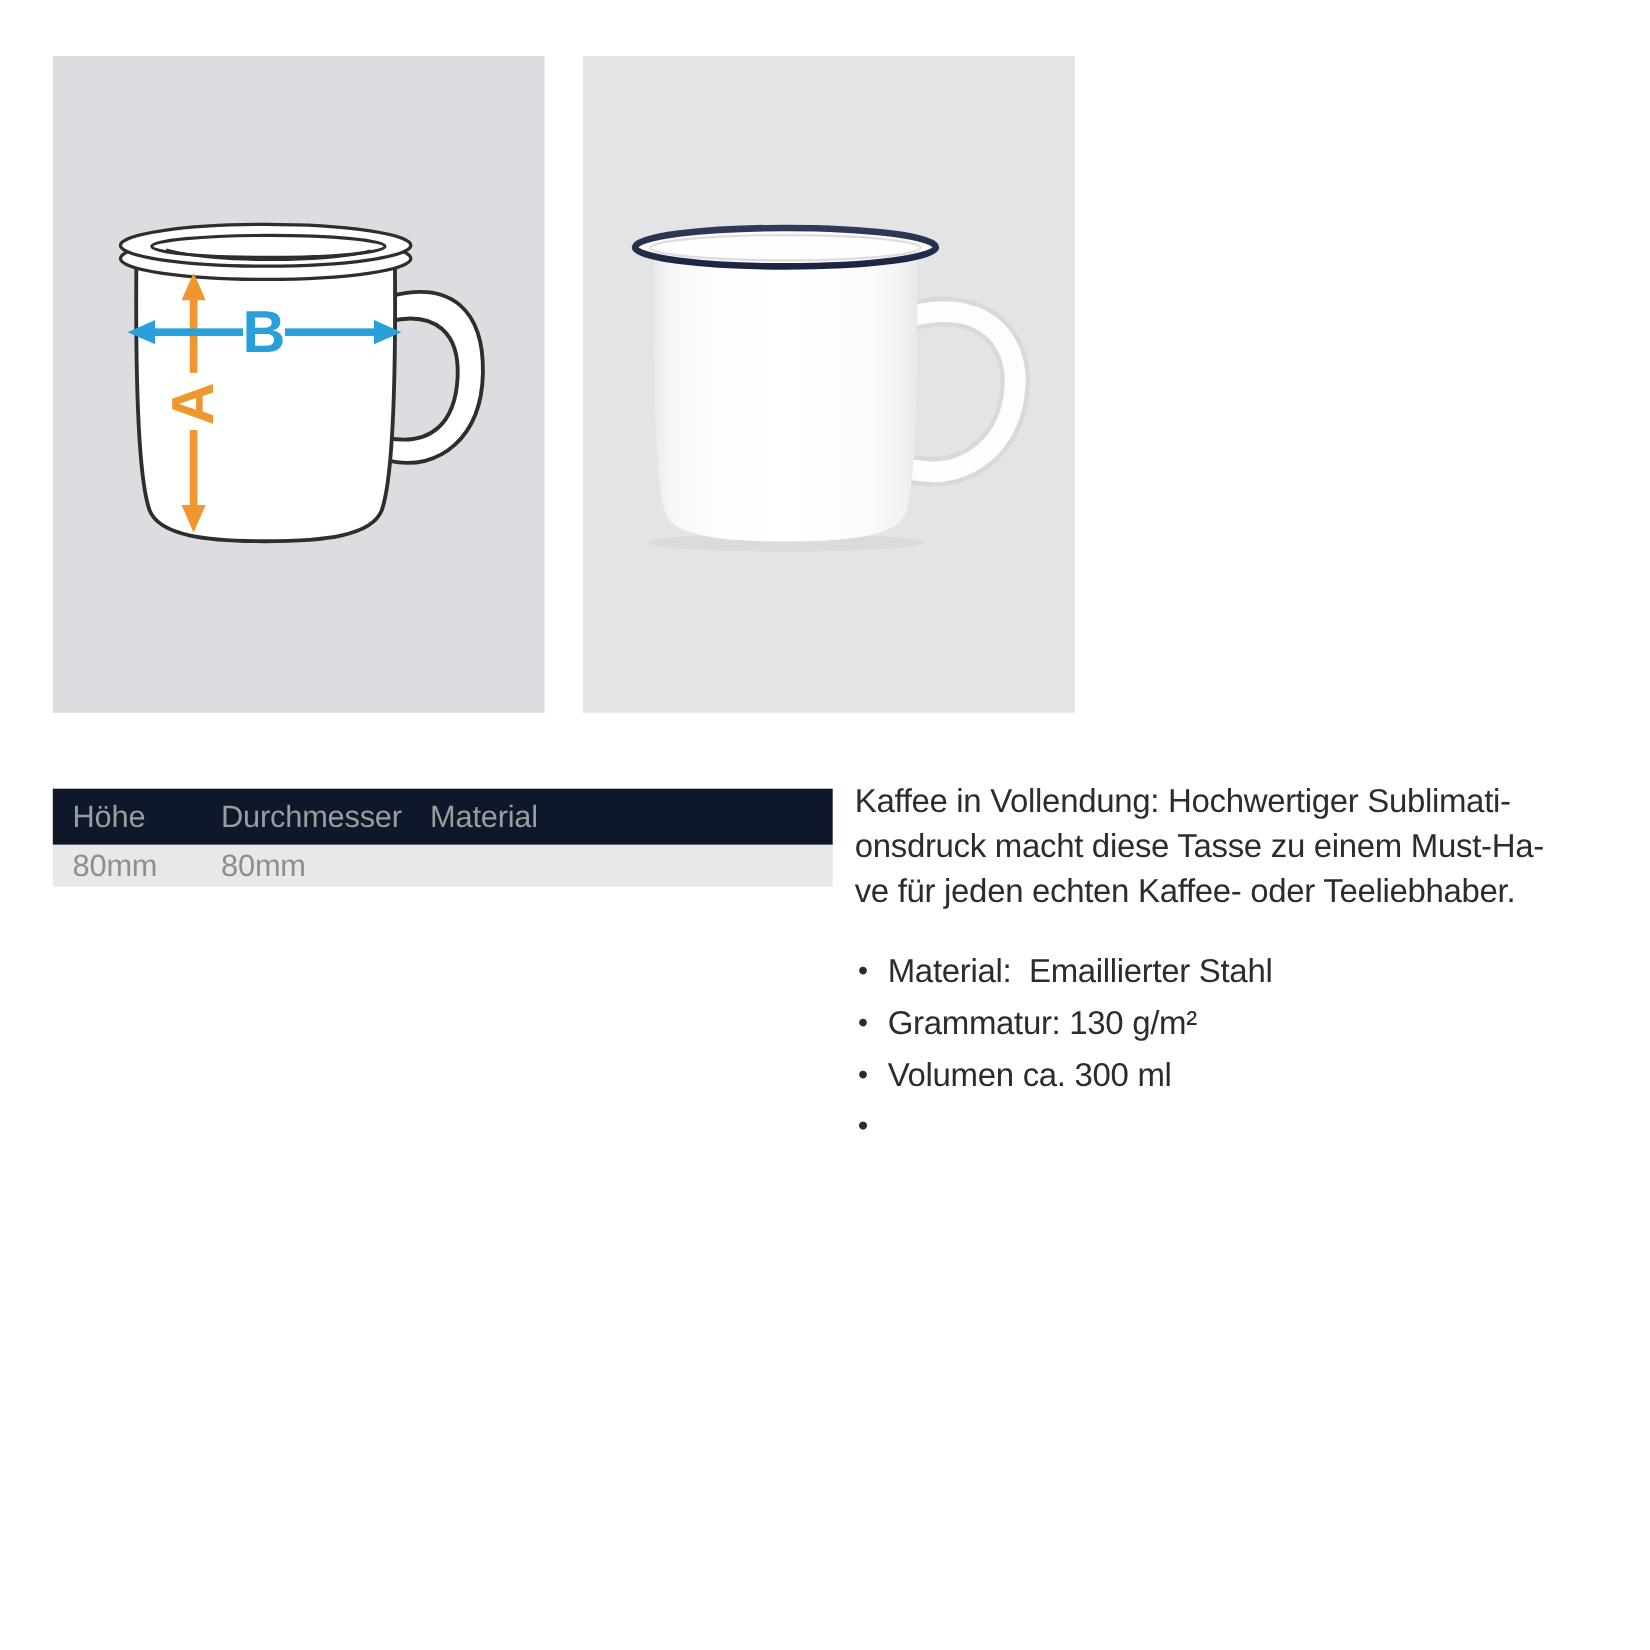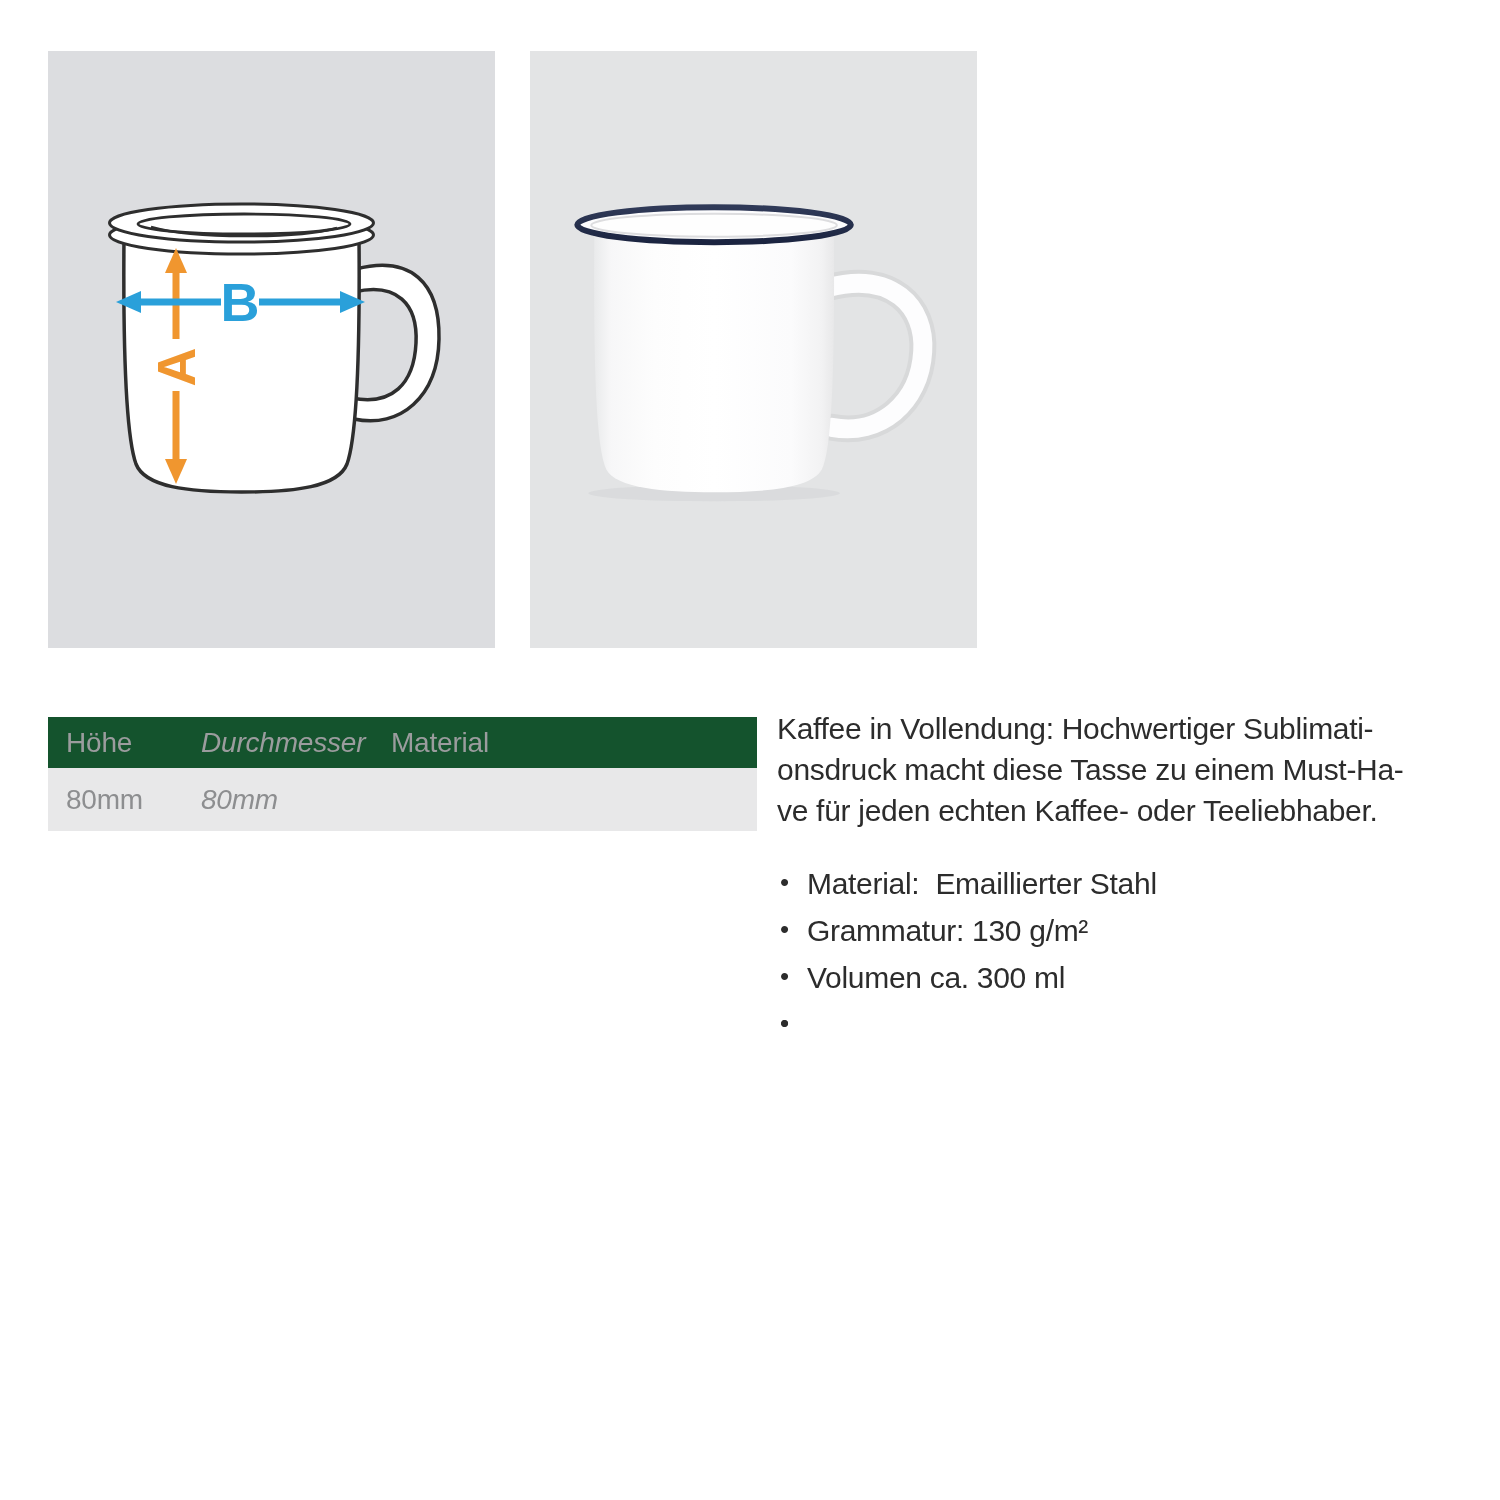--- a/index.html
+++ b/index.html
@@ -9,25 +9,25 @@
     overflow:hidden;
   }
   .panel{position:absolute;top:51px;width:447px;height:597px;}
   .panel-diagram{left:48px;background:#dcdde0;}
   .panel-photo{left:530px;background:#e3e4e5;}
   .panel svg{display:block;width:100%;height:100%;}
 
   
   .size-table{position:absolute;left:48px;top:717px;width:709px;font-size:28px;letter-spacing:-0.2px;}
   .size-row{display:flex;align-items:center;}
-  .size-row.header{height:51px;background:#14532d;color:#9b9c9e;}
-  .size-row.data{height:63px;background:#e8e8e9;color:#8d8e90;align-items:center;}
+  .size-row.header{height:51px;background:#0f172a;color:#9b9c9e;}
+  .size-row.data{height:38px;background:#e8e8e9;color:#8d8e90;align-items:center;}
   .size-cell{white-space:pre;}
   .size-cell.c1{width:135px;padding-left:18px;}
-  .size-cell.c2{width:190px;font-style:italic;}
+  .size-cell.c2{width:190px;}
   .size-cell.c3{flex:1;}
 
   
   .description{position:absolute;left:777px;top:708px;width:700px;color:#2c2c2c;}
   .para-line{font-size:30px;line-height:41px;letter-spacing:-0.3px;white-space:pre;}
   .bullets{list-style:none;margin:29px 0 0 0;padding:0;}
   .bullets li{position:relative;padding-left:30px;font-size:30px;line-height:47px;letter-spacing:-0.3px;}
   .bullet-marker{position:absolute;left:3px;top:-1px;font-size:26px;color:#2c2c2c;}
   .bullet-text{white-space:pre;margin-top:36px;}
 </style>

